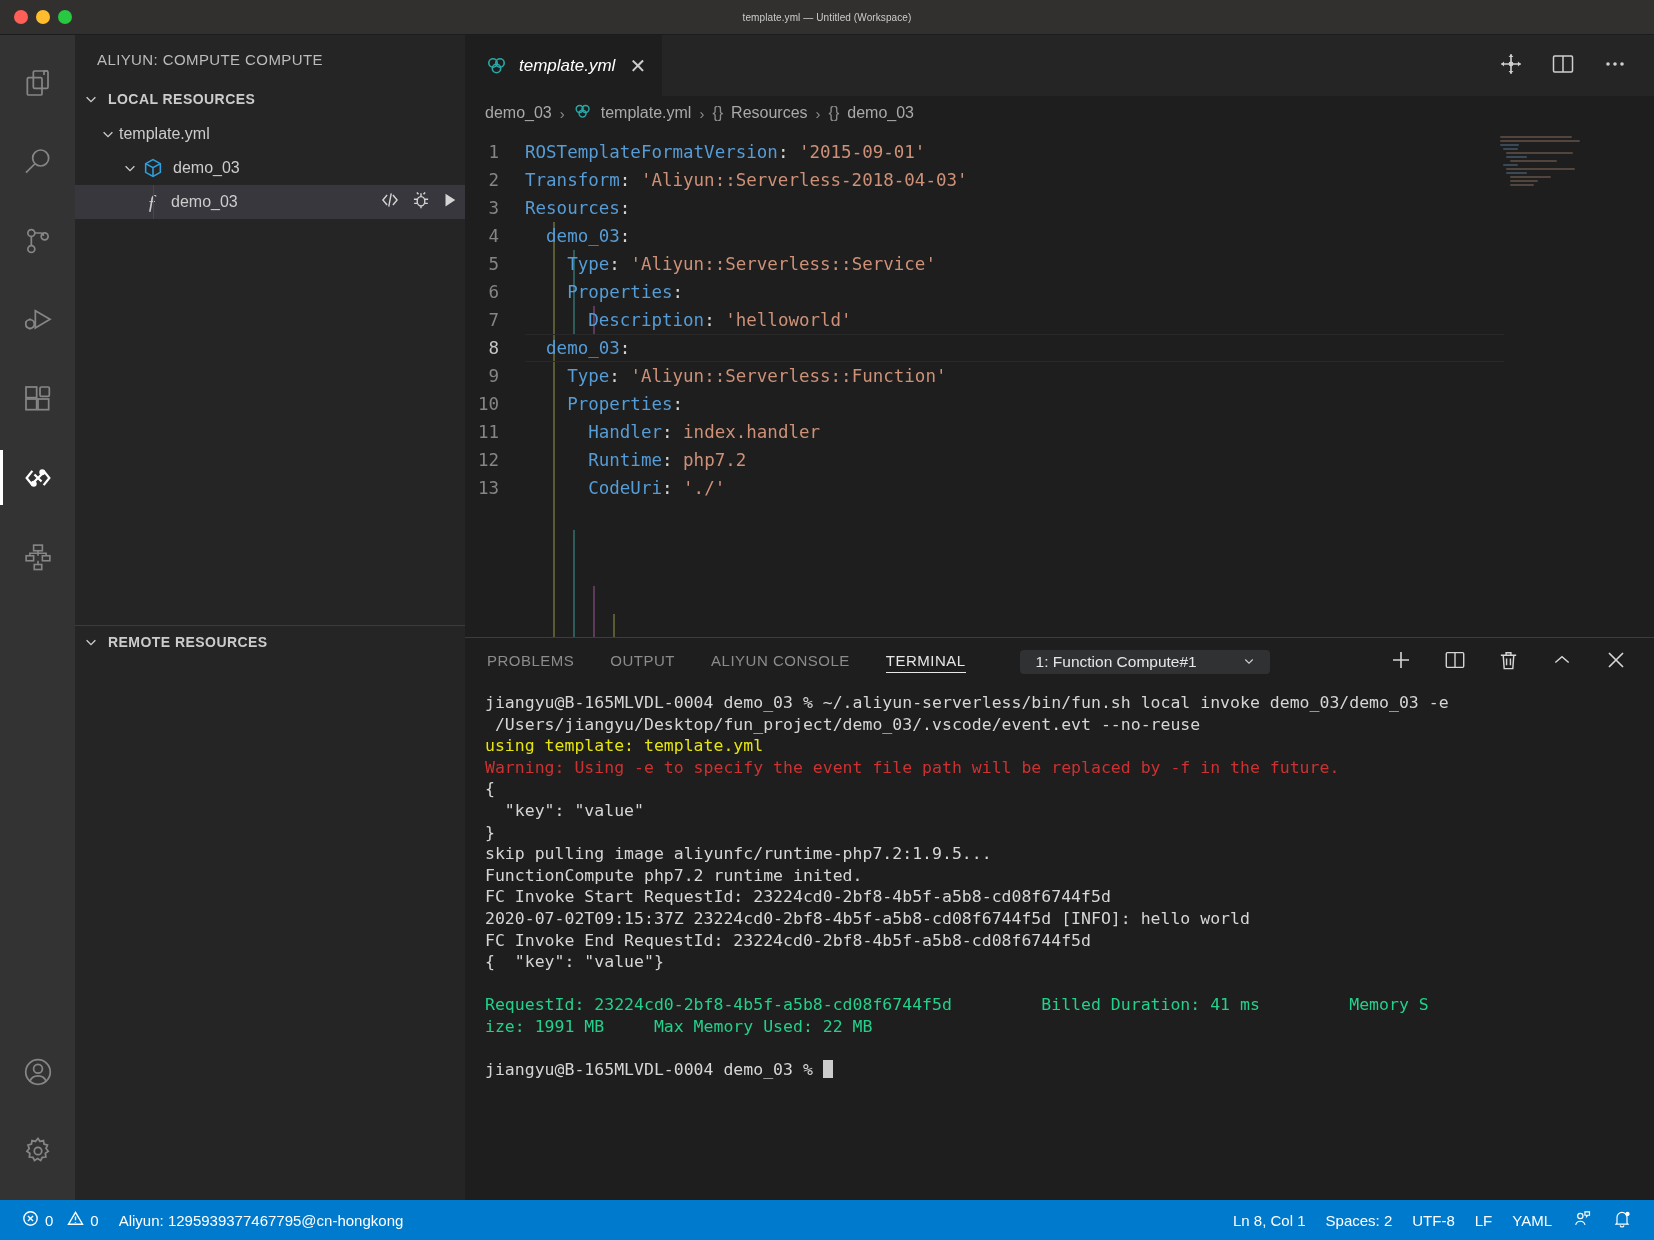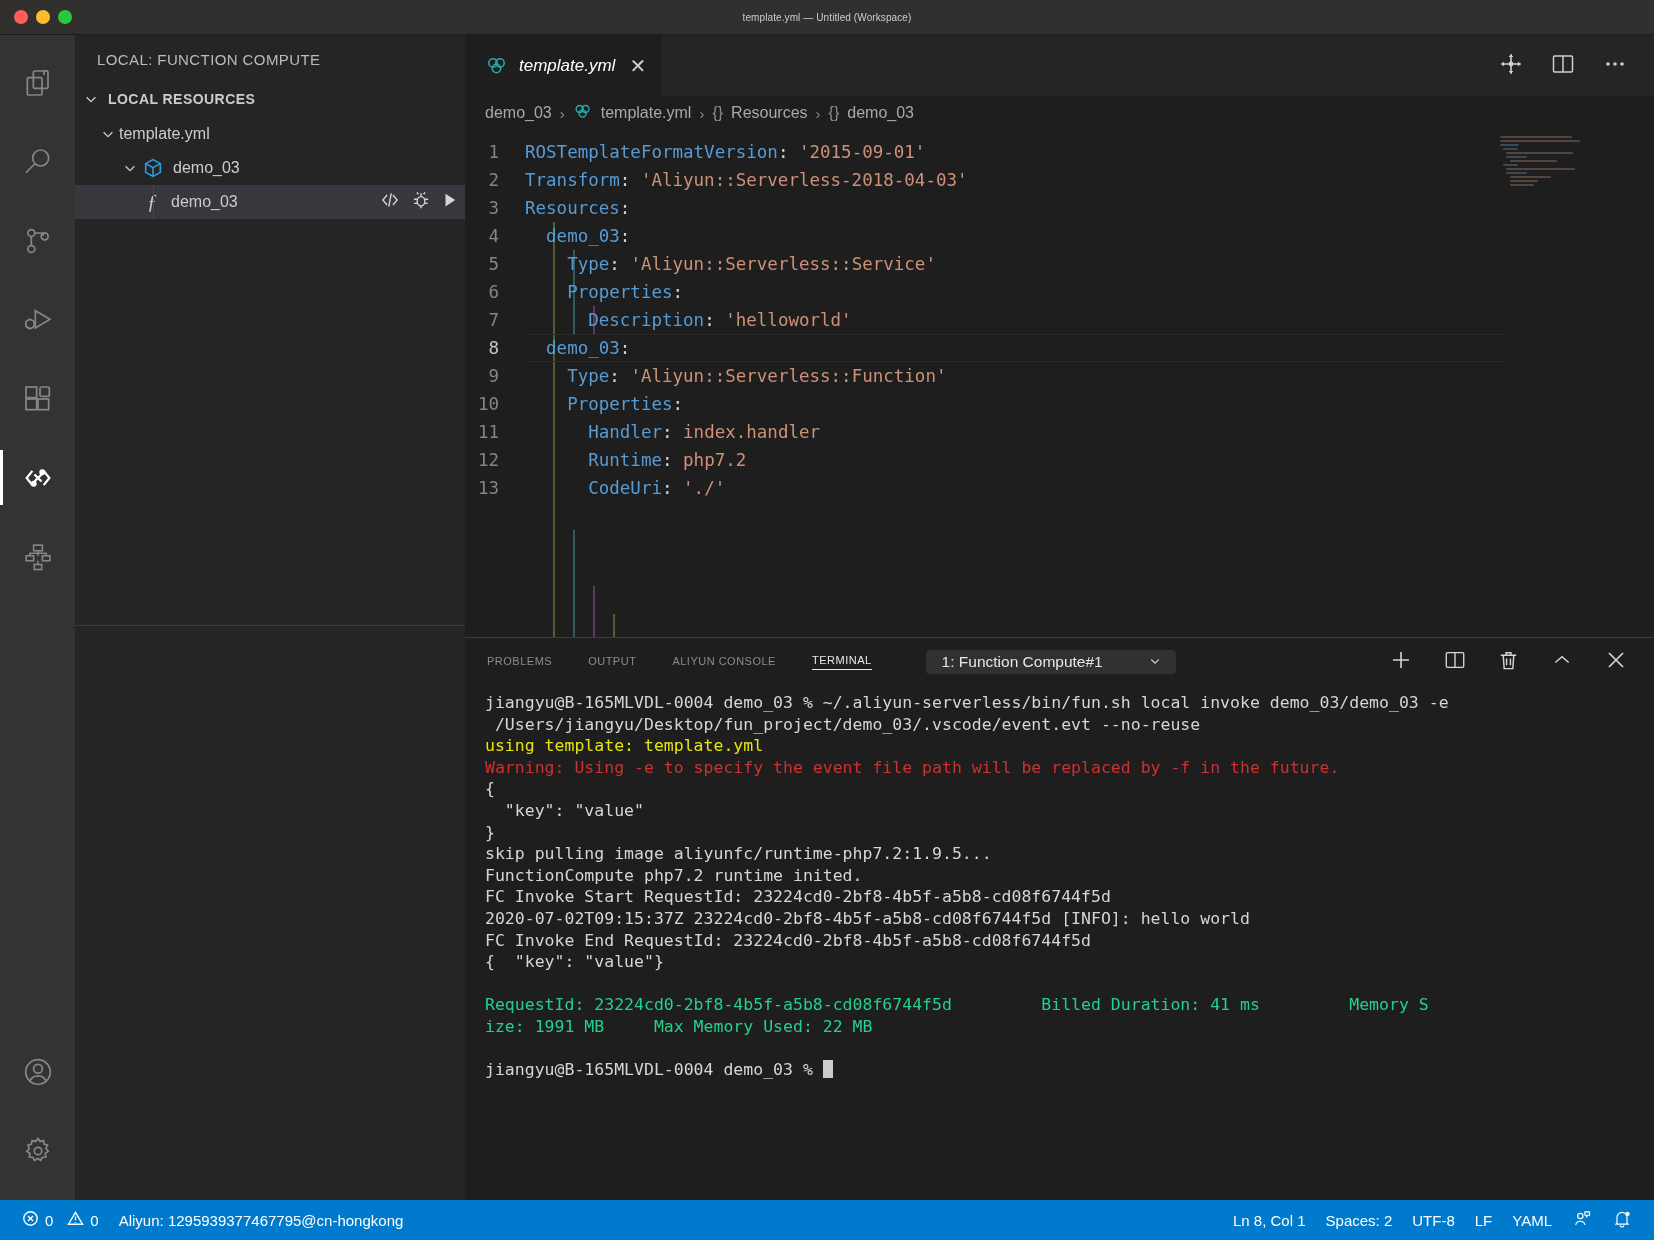--- a/index.html
+++ b/index.html
@@ -122,21 +122,21 @@
   .ig { position: absolute; width: 2px; }
 
   .minimap { position: absolute; top: 6px; right: 26px; width: 128px; height: 60px; opacity: .65; }
   .mm-line { height: 2px; margin-bottom: 2px; border-radius: 1px; }
 
   .vscroll { position: absolute; right: 0; top: 0; width: 14px; height: 100%; }
 
   
   .panel { height: 563px; flex: 0 0 563px; background: #1e1e1e; border-top: 1px solid #3c3c3c; display: flex; flex-direction: column; min-height: 0; }
   .panel-header { height: 48px; flex: 0 0 48px; display: flex; align-items: center; padding-left: 22px; }
-  .ptab { font-size: 11px; color: #8c8c8c; letter-spacing: .5px; margin-right: 36px; position: relative; padding-bottom: 3px; }
+  .ptab { font-size: 15px; color: #8c8c8c; letter-spacing: .5px; margin-right: 36px; position: relative; padding-bottom: 3px; }
   .ptab.active { color: #e7e7e7; border-bottom: 1px solid #e7e7e7; }
   .term-select {
     margin-left: 18px; background: #2f3133; color: #e6e6e6; font-size: 15.5px;
     height: 24px; border-radius: 4px; display: flex; align-items: center;
     padding: 0 12px 0 16px; gap: 44px; min-width: 250px;
   }
   .term-select .chev { color: #d0d0d0; font-size: 13px; }
   .panel-actions { margin-left: auto; display: flex; align-items: center; gap: 30px; padding-right: 26px; color: #d6d6d6; }
 
   .terminal {
@@ -258,21 +258,21 @@
             <svg width="32" height="32" viewBox="0 0 24 24" fill="none" stroke="currentColor" stroke-width="1.3">
               <circle cx="12" cy="12" r="2.8"></circle>
               <path d="M12 2.6l1.5 2.2 2.6-.7.4 2.7 2.6.8-1.1 2.5 1.7 2.1-2.2 1.6.4 2.7-2.7.2-1.2 2.4-2.3-1.4-2.3 1.4-1.2-2.4-2.7-.2.4-2.7-2.2-1.6 1.7-2.1L4.5 7.6l2.6-.8.4-2.7 2.6.7z"></path>
             </svg>
           </span>
         </div>
       </div>
     </div>
 
     <div class="sidebar">
-      <div class="sidebar-title">LOCAL: FUNCTION COMPUTE</div>
+      <div class="sidebar-title">ALIYUN: COMPUTE COMPUTE</div>
 
       <div class="section local-pane">
         <div class="section-header">
           <span class="twisty">
             <svg width="14" height="14" viewBox="0 0 16 16" fill="none" stroke="currentColor" stroke-width="1.6">
                 <path d="M3 6l5 5 5-5"></path>
               </svg>
           </span>
           <span>LOCAL RESOURCES</span>
         </div>
@@ -322,20 +322,28 @@
                 <svg width="18" height="20" viewBox="0 0 24 24" fill="currentColor">
                     <path d="M6 3.5l13 8.5-13 8.5z"></path>
                   </svg>
               </span>
             </span>
           </div>
         </div>
       </div>
 
       <div class="section remote-pane">
+        <div class="section-header">
+          <span class="twisty">
+            <svg width="14" height="14" viewBox="0 0 16 16" fill="none" stroke="currentColor" stroke-width="1.6">
+                <path d="M3 6l5 5 5-5"></path>
+              </svg>
+          </span>
+          <span>REMOTE RESOURCES</span>
+        </div>
       </div>
     </div>
 
     <div class="editor-region">
 
       <div class="tabbar">
         <div class="tab">
           <span class="ico">
             <svg width="24" height="20" viewBox="0 0 24 20" fill="none" stroke="#2aa8a8" stroke-width="1.6">
               <circle cx="8" cy="7" r="4.2"></circle>

